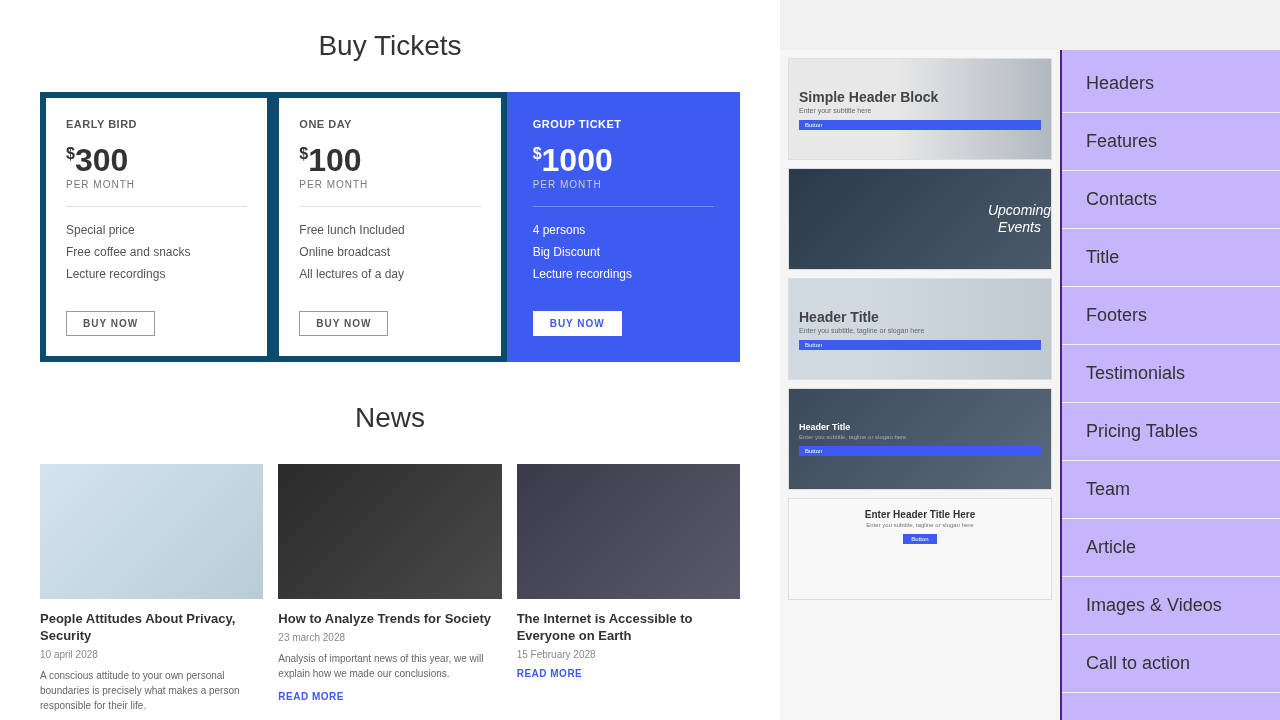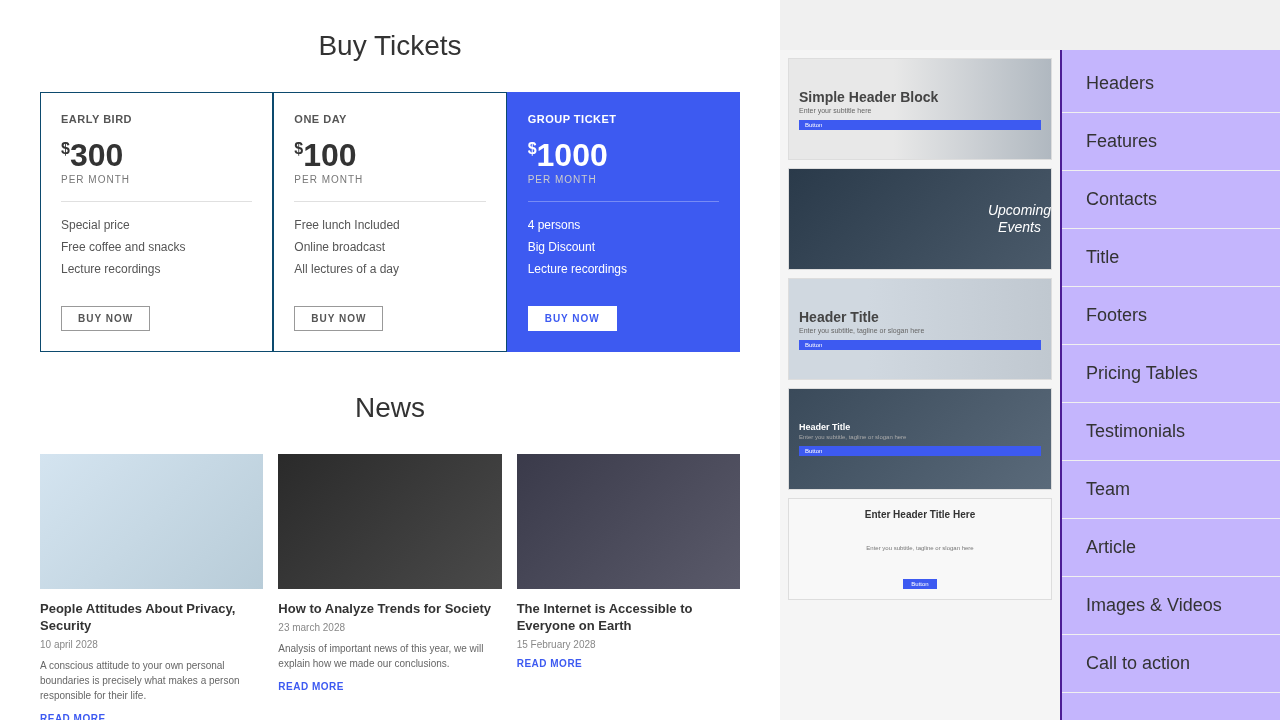--- a/index.html
+++ b/index.html
@@ -24,21 +24,21 @@
 
     
     .pricing-container {
       display: flex;
       gap: 0;
       margin-bottom: 40px;
       justify-content: center;
     }
 
     .pricing-card {
-      border: 1px solid #0c4a6e;
+      border: 6px solid #0c4a6e;
       padding: 20px;
       flex: 1;
       background: #fff;
     }
 
     .pricing-card.highlighted {
       background: #3d5af1;
       color: #fff;
       border-color: #3d5af1;
     }
@@ -293,21 +293,21 @@
       font-size: 6px;
       padding: 2px 6px;
       display: inline-block;
     }
 
     .thumb-light-header {
       background: #f8f8f8;
       height: 100%;
       display: flex;
       flex-direction: column;
-      justify-content: space-between;
+      justify-content: flex-start;
       align-items: center;
       padding: 10px;
     }
 
     .thumb-light-title {
       color: #333;
       font-size: 10px;
       font-weight: bold;
     }
 
@@ -506,20 +506,20 @@
       </div>
     </div>
   </div>
 
   <div class="nav-panel">
     <div class="nav-item">Headers</div>
     <div class="nav-item">Features</div>
     <div class="nav-item">Contacts</div>
     <div class="nav-item">Title</div>
     <div class="nav-item">Footers</div>
+    <div class="nav-item">Testimonials</div>
     <div class="nav-item">Pricing Tables</div>
-    <div class="nav-item">Testimonials</div>
     <div class="nav-item">Team</div>
     <div class="nav-item">Article</div>
     <div class="nav-item">Images &amp; Videos</div>
     <div class="nav-item">Call to action</div>
   </div>
 </div>
 
 </body></html>

